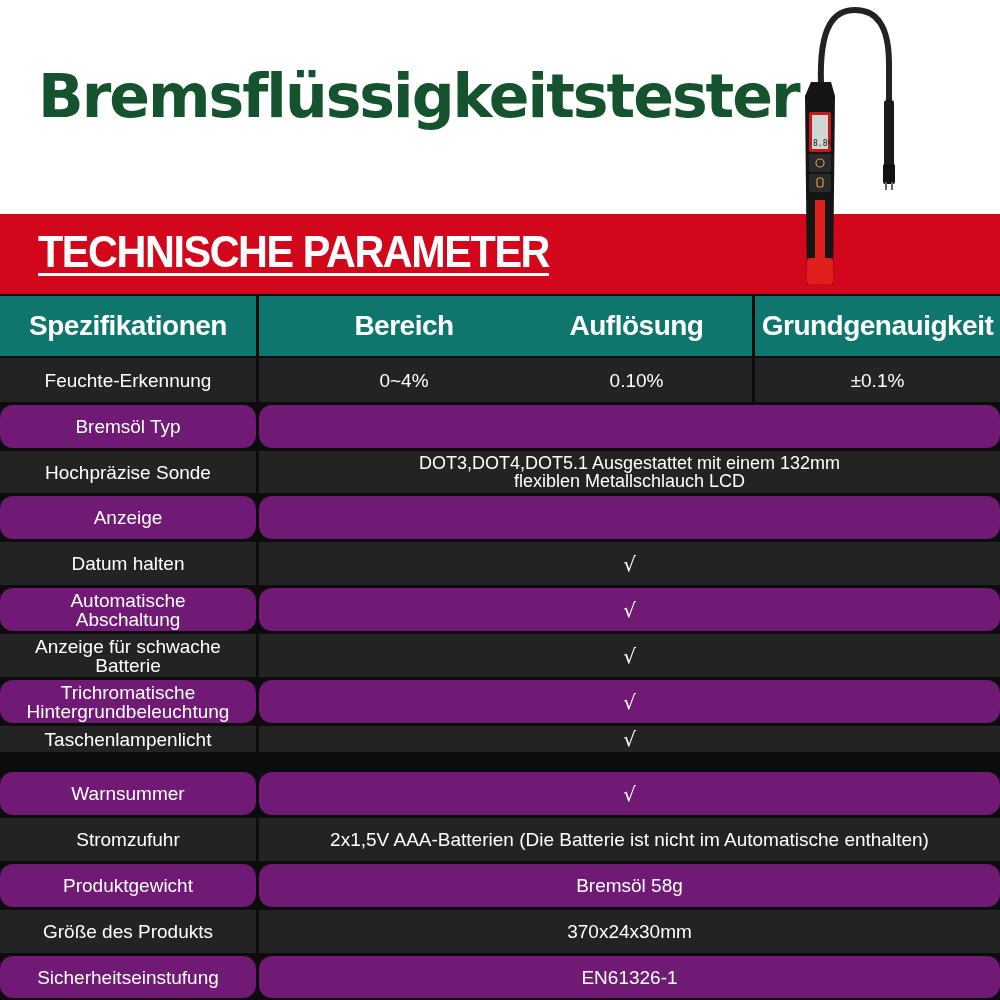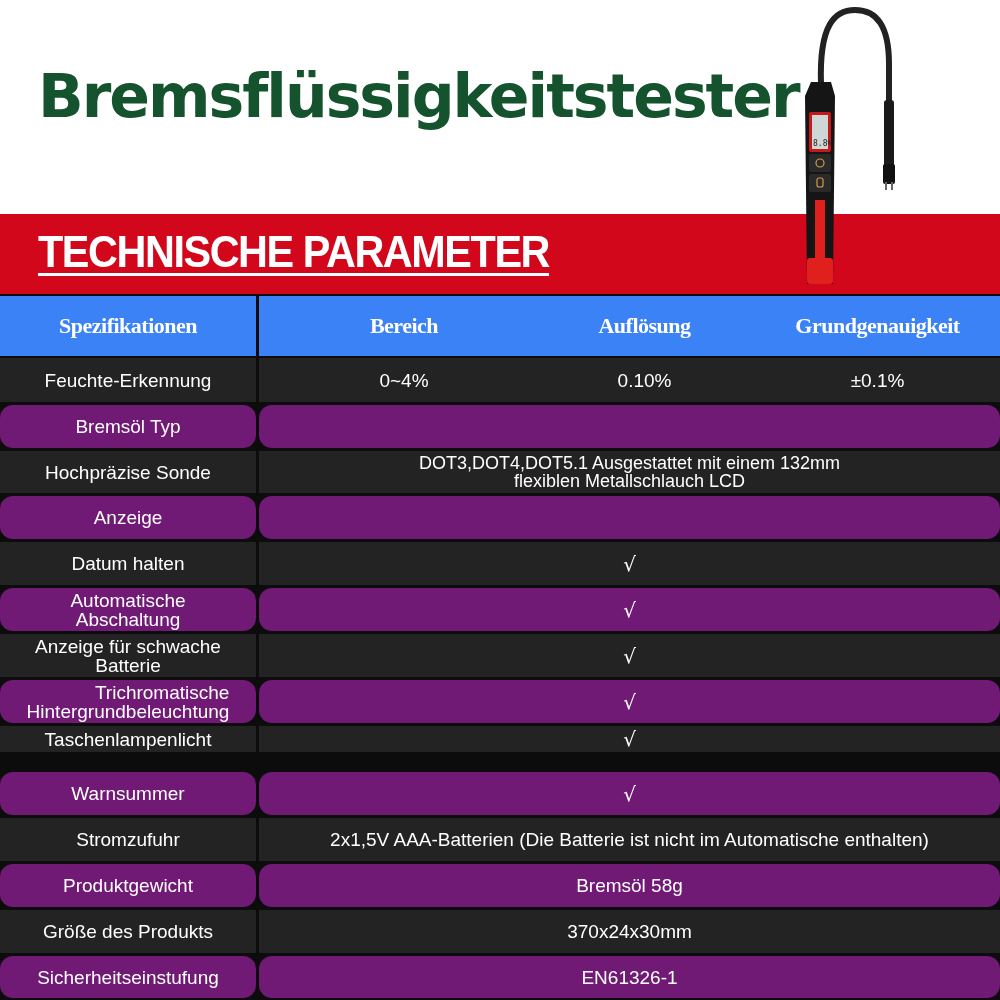--- a/index.html
+++ b/index.html
@@ -36,24 +36,24 @@
       background: #0c0c0c;
     }
     .row { position: absolute; left: 0; width: 1000px; display: flex; }
     .cell {
       display: flex; align-items: center; justify-content: center; text-align: center;
       color: #ffffff; font-size: 19px; line-height: 1.0;
       box-sizing: border-box;
     }
     .c0 { position: absolute; left: 0; width: 256px; height: 100%; }
     .c1 { position: absolute; left: 259px; width: 290px; height: 100%; }
-    .c2 { position: absolute; left: 521px; width: 231px; height: 100%; margin-left: 8px; }
+    .c2 { position: absolute; left: 521px; width: 231px; height: 100%; }
     .c3 { position: absolute; left: 755px; width: 245px; height: 100%; }
     .cspan { position: absolute; left: 259px; width: 741px; height: 100%; }
-    .head .cell { background: #3b82f6; font-weight: bold; font-size: 22px; letter-spacing: -0.5px; font-family: Liberation Serif, serif; }
+    .head .cell { background: #0f766e; font-weight: bold; font-size: 28px; letter-spacing: -0.5px; }
     .dark .cell { background: #232323; }
     .light .cell { background: #701a75; border-radius: 13px; }
     .checkmark { font-family: "DejaVu Sans", sans-serif; font-size: 20px; }
   </style>
 </head>
 <body>
 
 <div class="title">Bremsflüssigkeitstester</div>
 <div class="red-band"></div>
 <div class="section-title">TECHNISCHE PARAMETER</div>
@@ -117,21 +117,21 @@
     <div class="cell c0" style="white-space:pre-line;">Automatische
 Abschaltung</div>
     <div class="cell cspan checkmark">√</div>
   </div>
   <div class="row dark" style="top:340px;height:43px;">
     <div class="cell c0" style="white-space:pre-line;">Anzeige für schwache
 Batterie</div>
     <div class="cell cspan checkmark">√</div>
   </div>
   <div class="row light" style="top:386px;height:43px;">
-    <div class="cell c0" style="white-space:pre-line;text-align:right;">Trichromatische
+    <div class="cell c0" style="white-space:pre-line;">Trichromatische
 Hintergrundbeleuchtung</div>
     <div class="cell cspan checkmark">√</div>
   </div>
   <div class="row dark" style="top:432px;height:26px;">
     <div class="cell c0">Taschenlampenlicht</div>
     <div class="cell cspan checkmark">√</div>
   </div>
   <div class="row light" style="top:478px;height:43px;">
     <div class="cell c0">Warnsummer</div>
     <div class="cell cspan checkmark">√</div>

